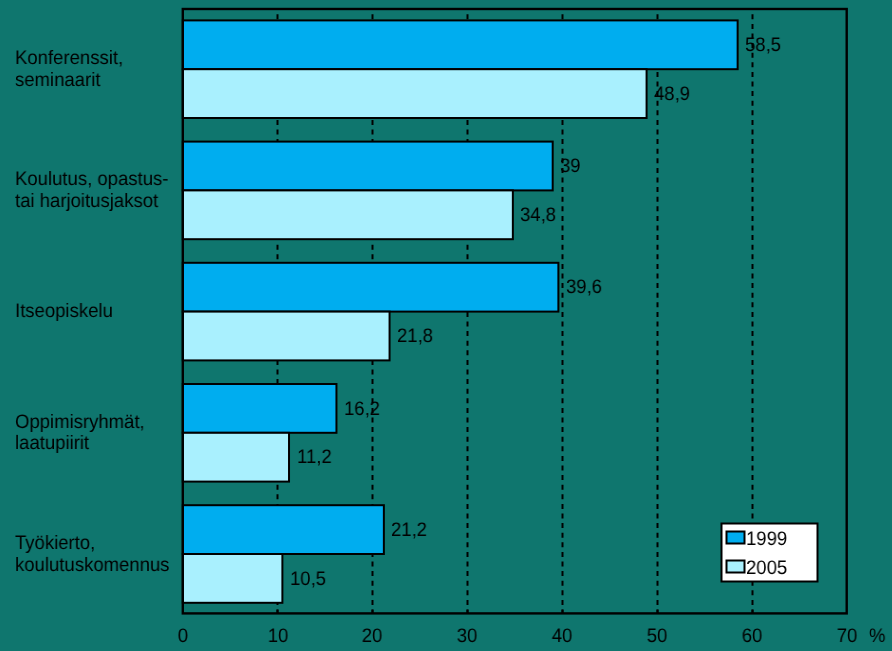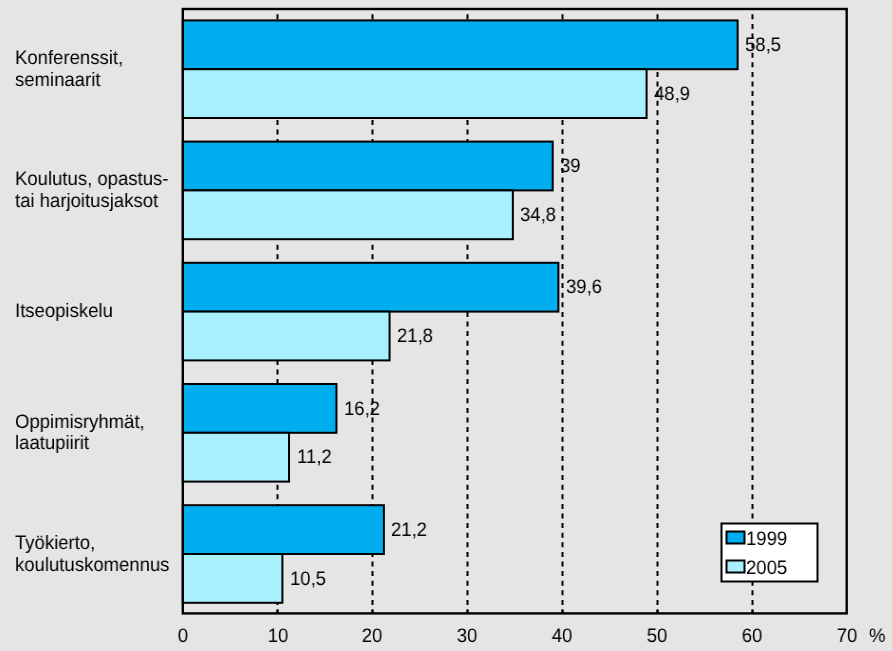--- a/index.html
+++ b/index.html
@@ -1,21 +1,21 @@
 <!DOCTYPE html>
 <html><head>
 <meta charset="utf-8">
 <title>Osallistuminen henkilostokoulutukseen 1999 ja 2005</title>
 <style>
   html,body{margin:0;padding:0;background:#ffffff;}
   body{width:892px;height:651px;overflow:hidden;
        font-family:"Liberation Sans",sans-serif;
        -webkit-font-smoothing:antialiased;text-rendering:geometricPrecision;}
 
-  #chart{position:relative;width:892px;height:651px;background:#e5e5e5;}
+  #chart{position:relative;width:892px;height:651px;background:#0f766e;}
   #chart-canvas{position:absolute;left:0;top:0;}
 
   
   .txt{position:absolute;color:#000000;white-space:pre;font-size:19.5px;
        line-height:0;transform:scaleX(0.95) translateZ(0);
        transform-origin:left top;will-change:transform;}
   .txt.mid{text-align:center;width:60px;transform-origin:center top;}
 
   
   .cat{left:15px;}

